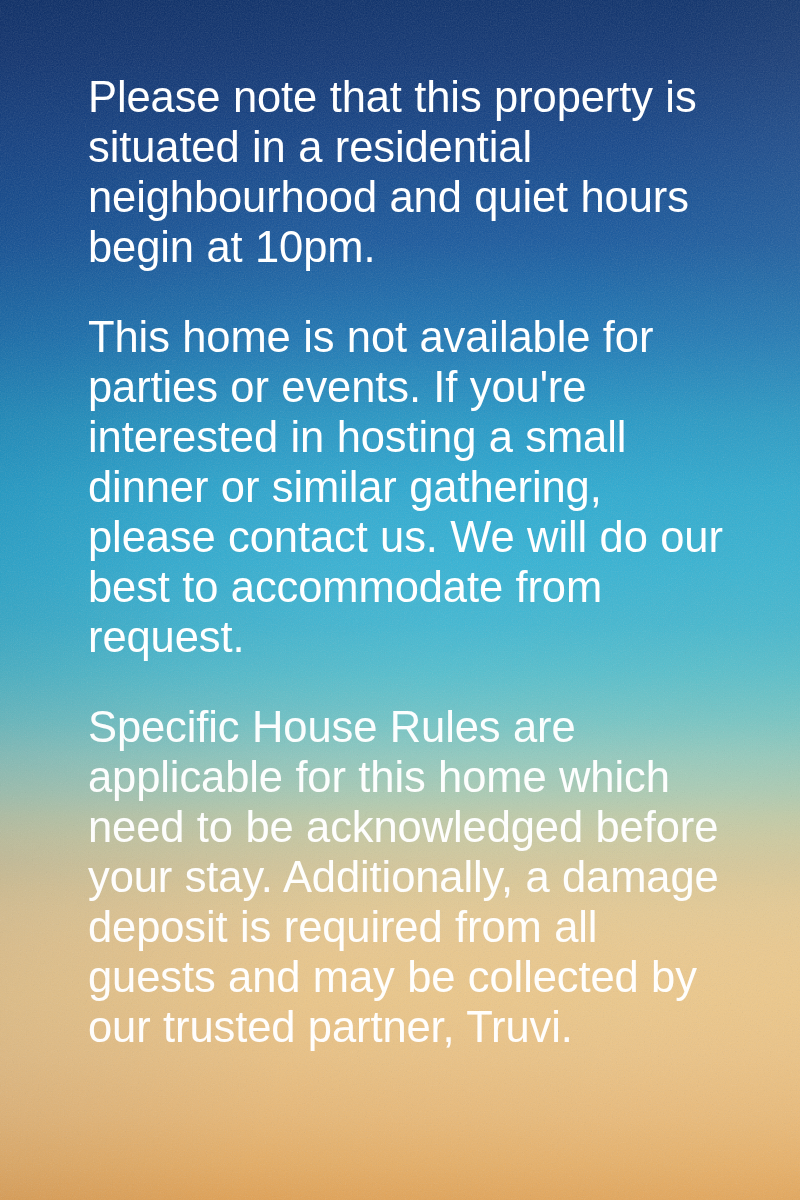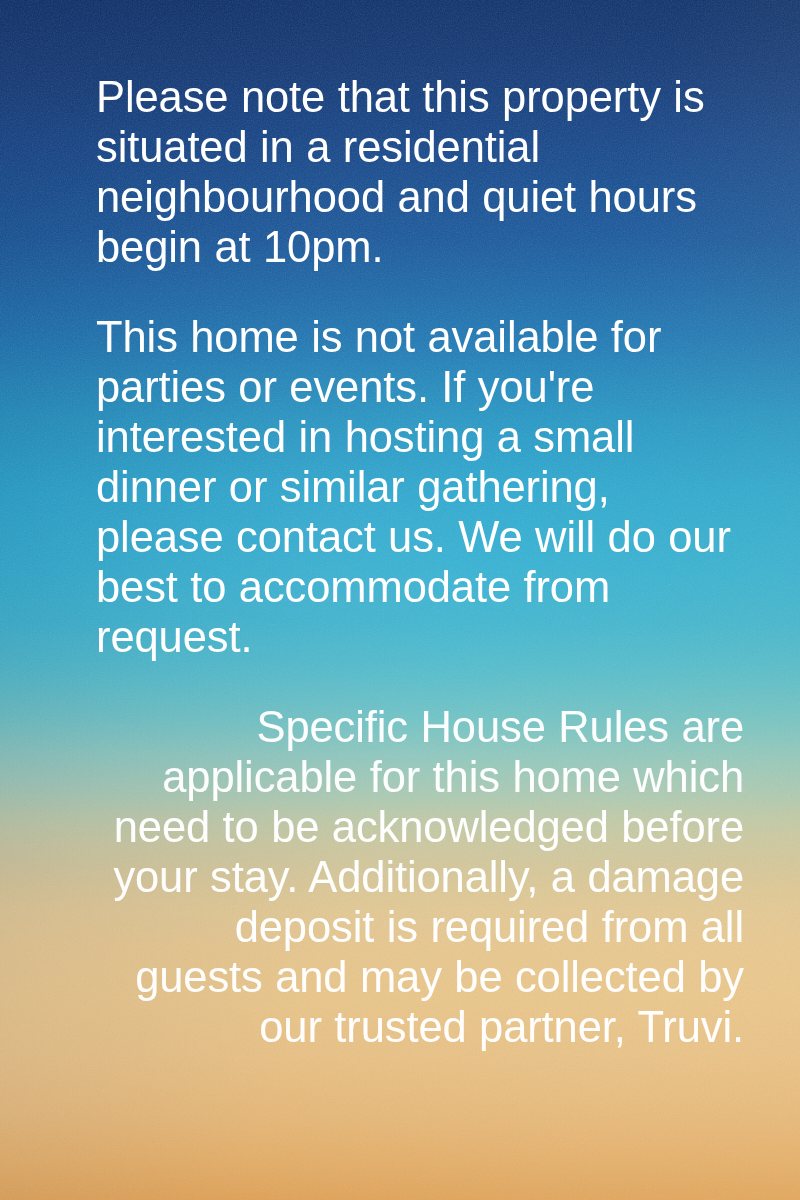--- a/index.html
+++ b/index.html
@@ -85,21 +85,21 @@
     position: absolute;
     inset: -10px;
     opacity: 0.40;
     pointer-events: none;
   }
   .bg-noise svg { width: 100%; height: 100%; display: block; }
 
   
   .text-block {
     position: absolute;
-    left: 96px;
+    left: 88px;
     top: 72px;
     width: 648px;
   }
 
   .para {
     margin: 0 0 40px 0;
     font-size: 43.5px;
     line-height: 50px;
     font-weight: 400;
     letter-spacing: -0.1px;
@@ -107,21 +107,20 @@
     color: #ffffff;
     text-rendering: optimizeLegibility;
     -webkit-font-smoothing: antialiased;
   }
   .para:last-child { margin-bottom: 0; }
 
   
   .para.on-light {
     color: rgba(255, 255, 255, 0.965);
     text-shadow: 0 0 1px rgba(255, 255, 255, 0.18);
-    text-align: right;
   }
 </style>
 </head>
 <body>
 
 <div id="canvas">
 
   <div class="bg-gradient"></div>
   <div class="bg-diagonal"></div>
   <div class="bg-glow"></div>

